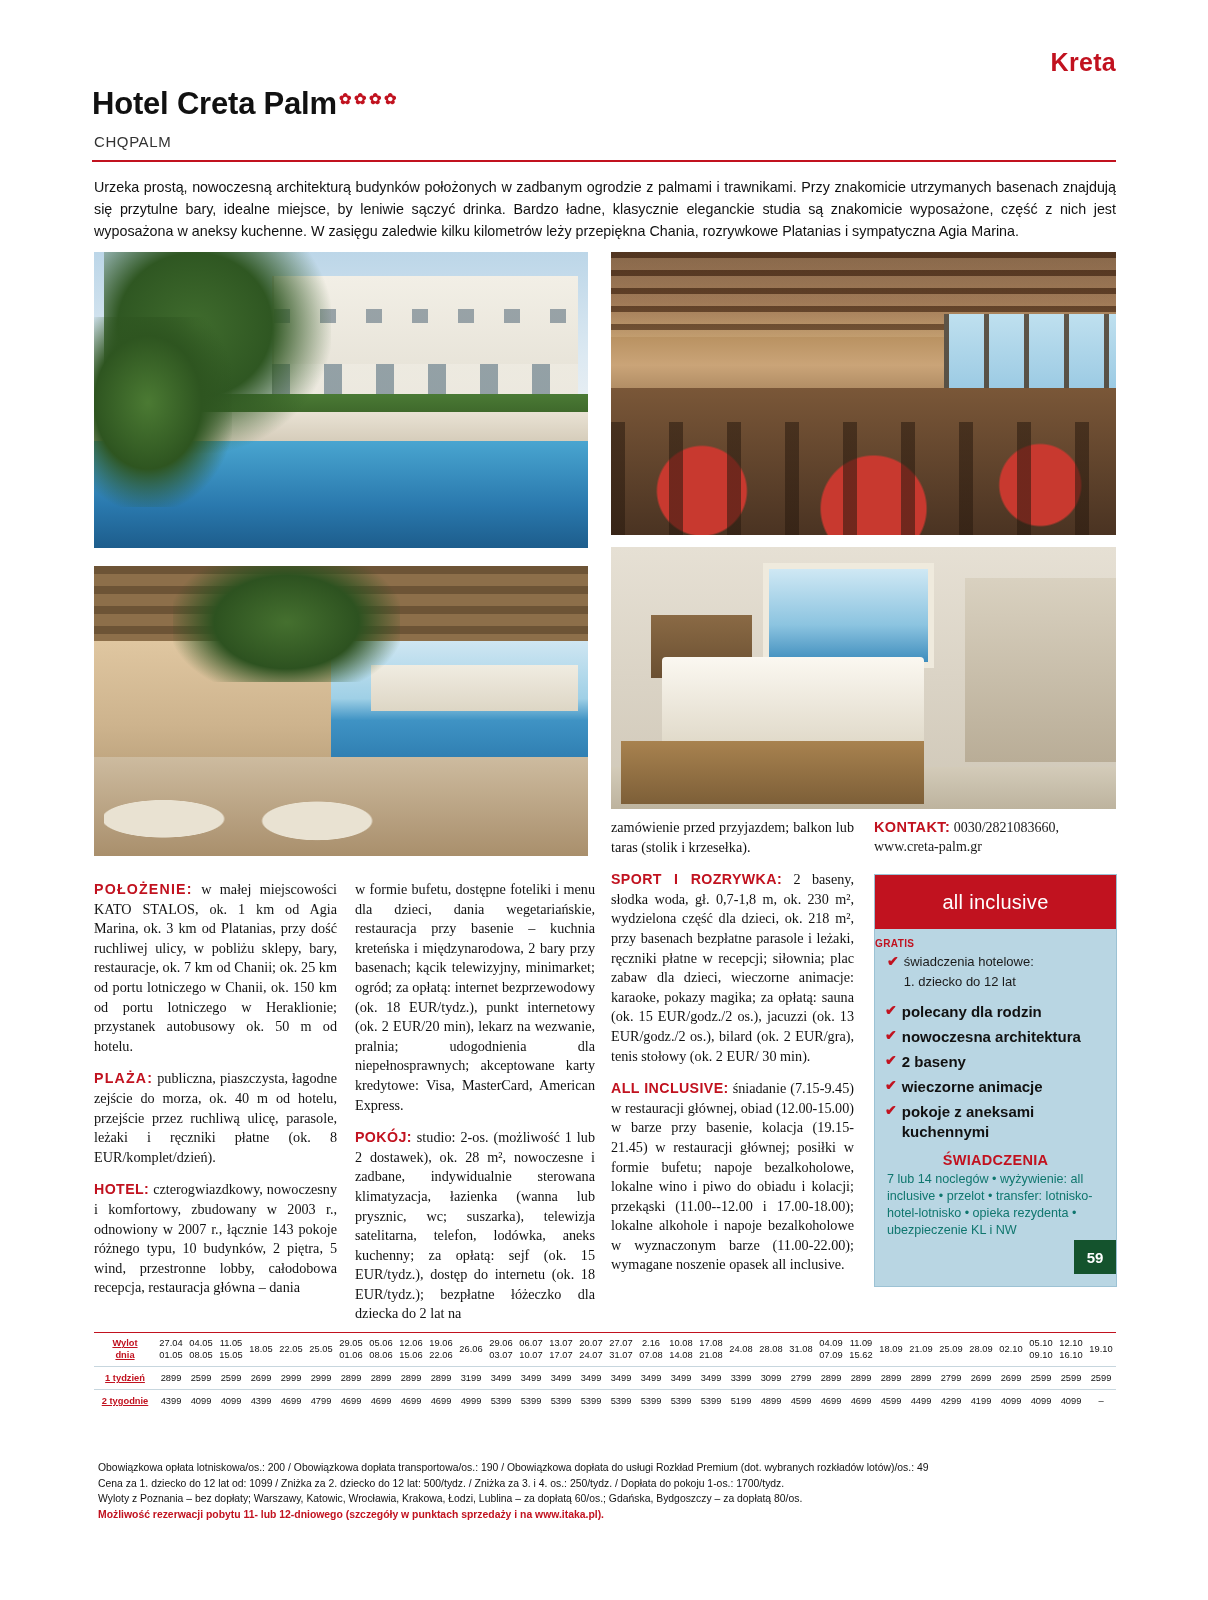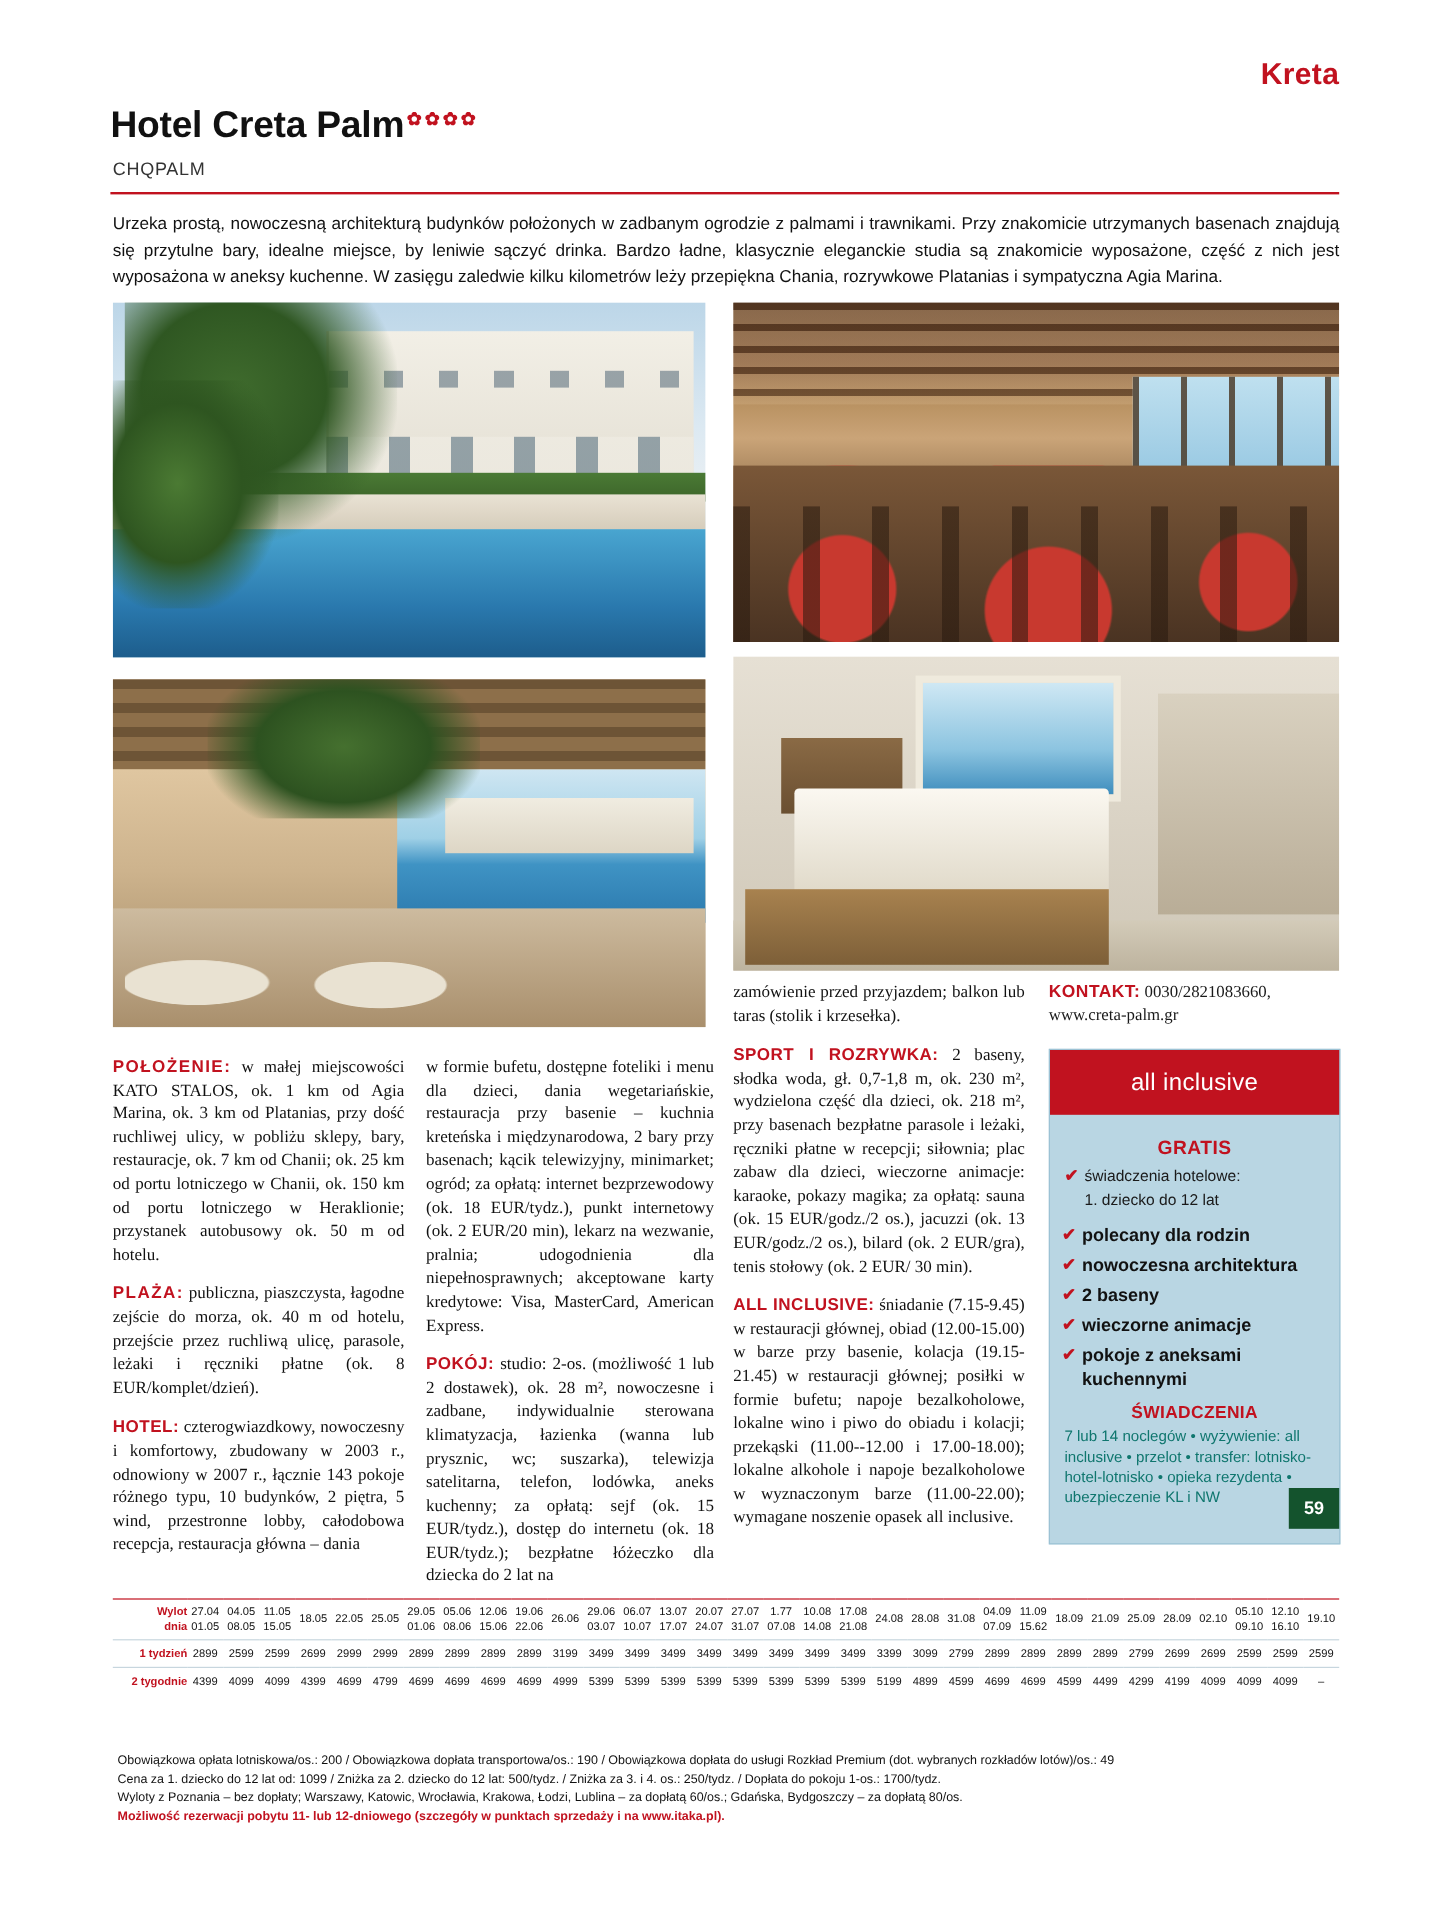--- a/index.html
+++ b/index.html
@@ -246,26 +246,25 @@
   .ai-head {
     height: 54px;
     background: #c1121f;
     color: #fff;
     font-family: "Liberation Sans", sans-serif;
     font-size: 20px;
     display: flex; align-items: center; justify-content: center;
     letter-spacing: .3px;
   }
   .ai-gratis {
-    text-align:center;
     font-family:"Liberation Sans", sans-serif;
     font-weight: bold;
-    font-size: 16px;
+    font-size: 10px;
     color:#c1121f;
-    margin-top: 20px;
+    margin-top: 9px;
     letter-spacing: .4px;
   }
   .ai-list { margin: 4px 12px 0 12px; }
   .ai-item {
     display: flex;
     font-family: "Liberation Sans", sans-serif;
     font-size: 13px;
     line-height: 17px;
     color: #1a1a1a;
     margin-bottom: 3px;
@@ -311,21 +310,21 @@
     position:absolute; left:94px; top:1332px; width:1022px;
     border-collapse: collapse;
     font-family:"Liberation Sans", sans-serif;
     font-size: 9.3px;
     color:#111;
   }
   .ptab td, .ptab th { padding:0; text-align:center; vertical-align: middle; }
   .ptab .hline { border-top: 1.5px solid #c1121f; }
   .ptab tr.dates td { padding: 5px 0 5px 0; line-height: 11.5px; }
   .ptab td.rowlab {
-    text-align:right; font-weight:bold; color:#c1121f; padding-left:2px; width:62px;
+    text-align:center; font-weight:bold; color:#c1121f; padding-left:2px; width:62px;text-decoration:underline;
   }
   .ptab tr.row td { padding: 6px 0; }
   .ptab tr.row { border-top: 1px solid #c7d6de; }
 
   .notes {
     position:absolute; left:98px; top:1460px; width:1022px;
     font-family:"Liberation Sans", sans-serif;
     font-size: 10.4px;
     line-height: 15.5px;
     color:#111;
@@ -525,21 +524,21 @@
           </td>
           <td>
             <div>20.07</div>
             <div>24.07</div>
           </td>
           <td>
             <div>27.07</div>
             <div>31.07</div>
           </td>
           <td>
-            <div>1.77</div>
+            <div>2.16</div>
             <div>07.08</div>
           </td>
           <td>
             <div>10.08</div>
             <div>14.08</div>
           </td>
           <td>
             <div>17.08</div>
             <div>21.08</div>
           </td>

